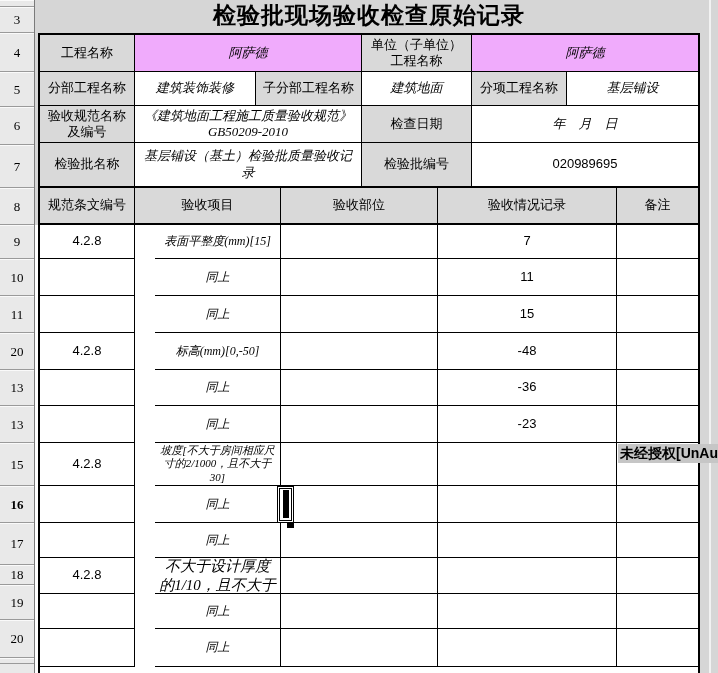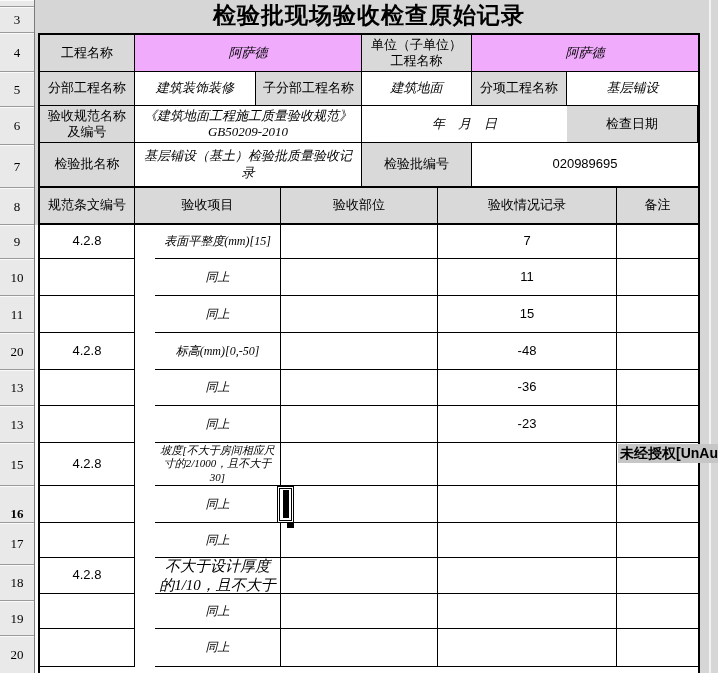--- a/index.html
+++ b/index.html
@@ -15,21 +15,21 @@
     background:#e9e9e9;border-right:1px solid #7a7a7a;
     z-index:3;
   }
   .rh{
     box-sizing:border-box;width:100%;
     display:flex;align-items:center;justify-content:center;
     border-bottom:1px solid #9a9a9a;border-top:1px solid #fafafa;
     font-family:"Liberation Serif","DejaVu Serif",serif;
     font-size:13px;overflow:hidden;position:relative;
   }
-  .rh.active{font-weight:bold;align-items:flex-end;}
+  .rh.active{font-weight:bold;}
   .rh .clip2{position:absolute;top:-14px;left:0;width:100%;text-align:center;}
   .gutter{position:absolute;left:35px;top:225px;width:3px;height:448px;background:#ffffff;z-index:2;}
   .rightline{position:absolute;left:709px;top:0;width:2px;height:673px;background:#f2f2f2;z-index:1;}
   
   .title{
     position:absolute;left:38px;top:0px;width:662px;height:31px;
     display:flex;align-items:center;justify-content:center;
     font-family:"Liberation Serif","DejaVu Serif",serif;
     font-weight:bold;font-size:23px;letter-spacing:1px;
   }
@@ -134,21 +134,21 @@
       </div>
     <div class="rh" style="height:43px">
         <span>15</span>
       </div>
     <div class="rh active" style="height:37px">
         <span>16</span>
       </div>
     <div class="rh" style="height:42px">
         <span>17</span>
       </div>
-    <div class="rh" style="height:36px">
+    <div class="rh" style="height:20px">
         <span>18</span>
       </div>
     <div class="rh" style="height:35px">
         <span>19</span>
       </div>
     <div class="rh" style="height:38px">
         <span>20</span>
       </div>
     <div class="rh" style="height:6px"></div>
   </div>
@@ -176,22 +176,22 @@
     <div class="c lbl">分项工程名称</div>
     <div class="c kai lastcol">基层铺设</div>
 
     <div class="c lbl">
       <span>
           <span class="two">验收规范名称</span>
           <span class="two">及编号</span>
         </span>
     </div>
     <div class="c kai" style="grid-column:span 2">《建筑地面工程施工质量验收规范》GB50209-2010</div>
+    <div class="c lbl">检查日期</div>
     <div class="c kai lastcol" style="grid-column:span 2">年　月　日</div>
-    <div class="c lbl">检查日期</div>
 
     <div class="c lbl lastrow">检验批名称</div>
     <div class="c kai lastrow" style="grid-column:span 2">基层铺设（基土）检验批质量验收记录</div>
     <div class="c lbl lastrow">检验批编号</div>
     <div class="c num lastrow lastcol" style="grid-column:span 2">020989695</div>
   </div>
 
   <div class="grid lower">
 
     <div class="c hdr">规范条文编号</div>

